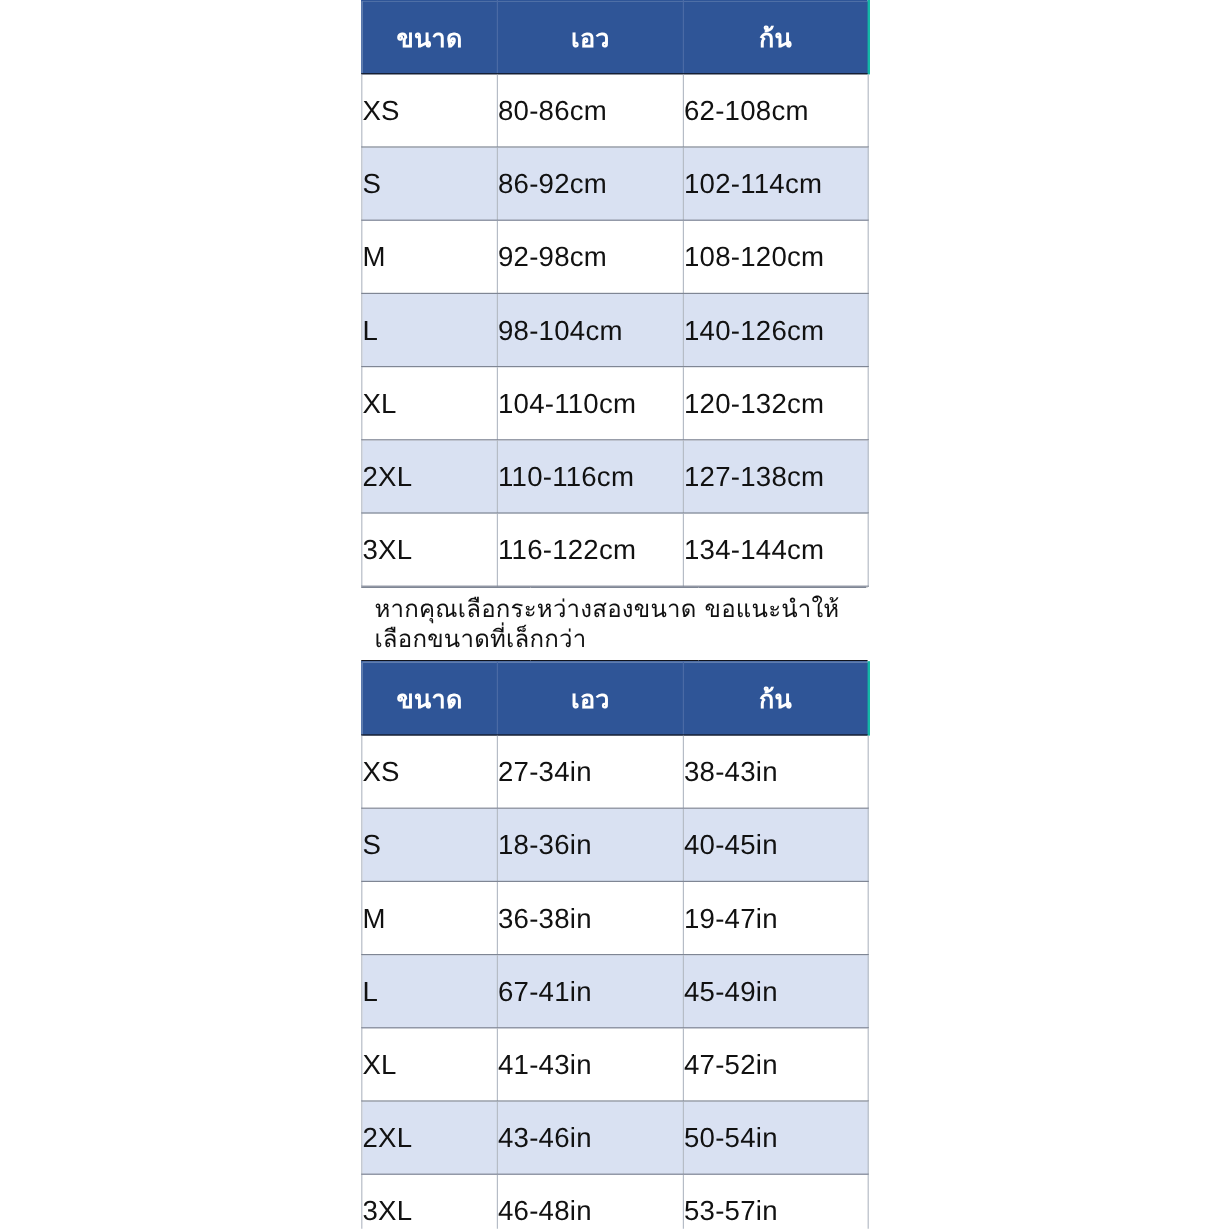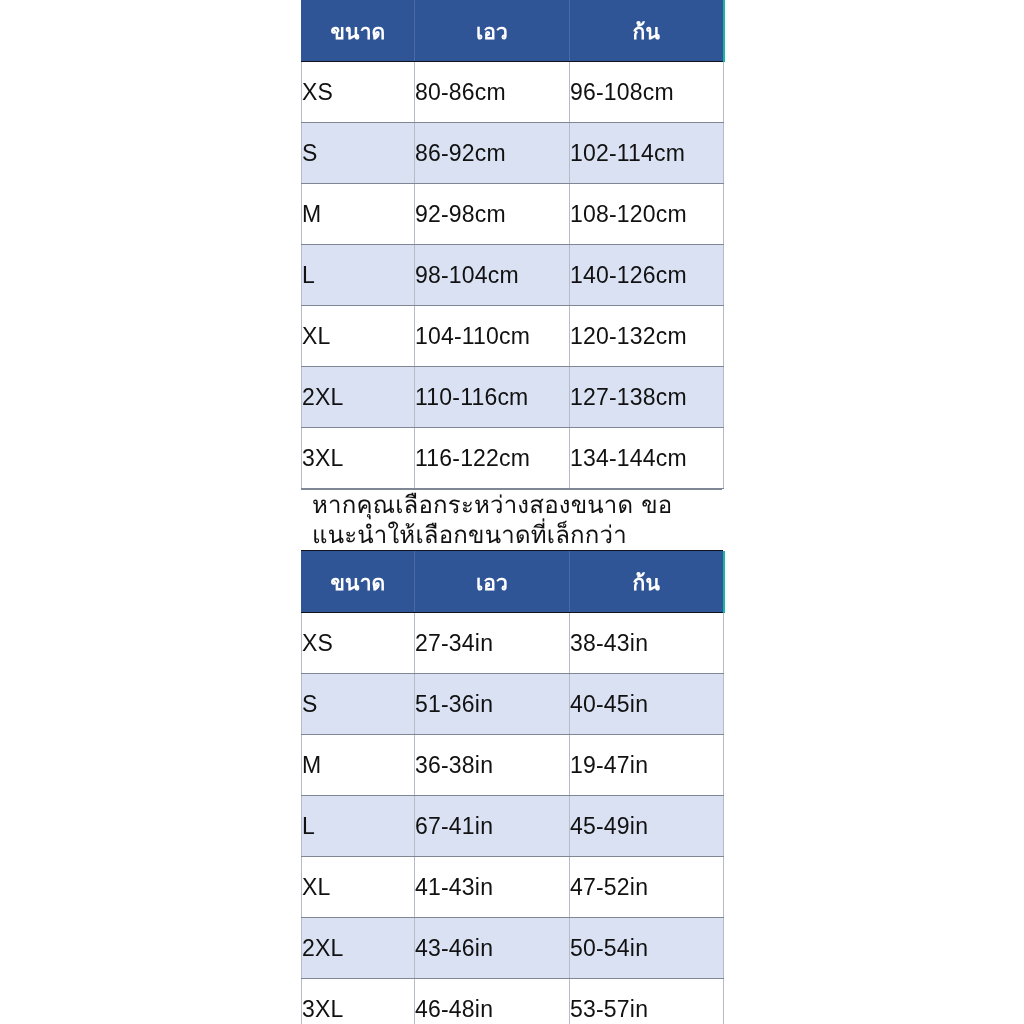--- a/index.html
+++ b/index.html
@@ -71,21 +71,21 @@
     background: #d9e1f2;
   }
   .size-table tr.plain td {
     background: #ffffff;
     margin-top: 24px;
   }
 
   .note-row td {
     background: #ffffff;
     height: 60px;
-    font-size: 24px;
+    font-size: 20px;
     line-height: 1.25;
     color: #111111;
     white-space: normal;
     padding: 0 10px;
     border-left: 1px solid #ffffff;
     border-right: 1px solid #ffffff;
     border-top: 1px solid #7f8694;
     border-bottom: 1px solid #10131c;
     font-family: "DejaVu Sans", "Liberation Sans", sans-serif;
   }
@@ -114,21 +114,21 @@
         <tr>
           <th class="thai">ขนาด</th>
           <th class="thai">เอว</th>
           <th class="thai">ก้น</th>
         </tr>
       </thead>
       <tbody>
         <tr class="plain">
           <td>XS</td>
           <td>80-86cm</td>
-          <td>96-108cm</td>
+          <td>62-108cm</td>
         </tr>
         <tr class="band">
           <td>S</td>
           <td>86-92cm</td>
           <td>102-114cm</td>
         </tr>
         <tr class="plain">
           <td>M</td>
           <td>92-98cm</td>
           <td>108-120cm</td>
@@ -178,21 +178,21 @@
         </tr>
       </thead>
       <tbody>
         <tr class="plain">
           <td>XS</td>
           <td>27-34in</td>
           <td>38-43in</td>
         </tr>
         <tr class="band">
           <td>S</td>
-          <td>51-36in</td>
+          <td>18-36in</td>
           <td>40-45in</td>
         </tr>
         <tr class="plain">
           <td>M</td>
           <td>36-38in</td>
           <td>19-47in</td>
         </tr>
         <tr class="band">
           <td>L</td>
           <td>67-41in</td>

